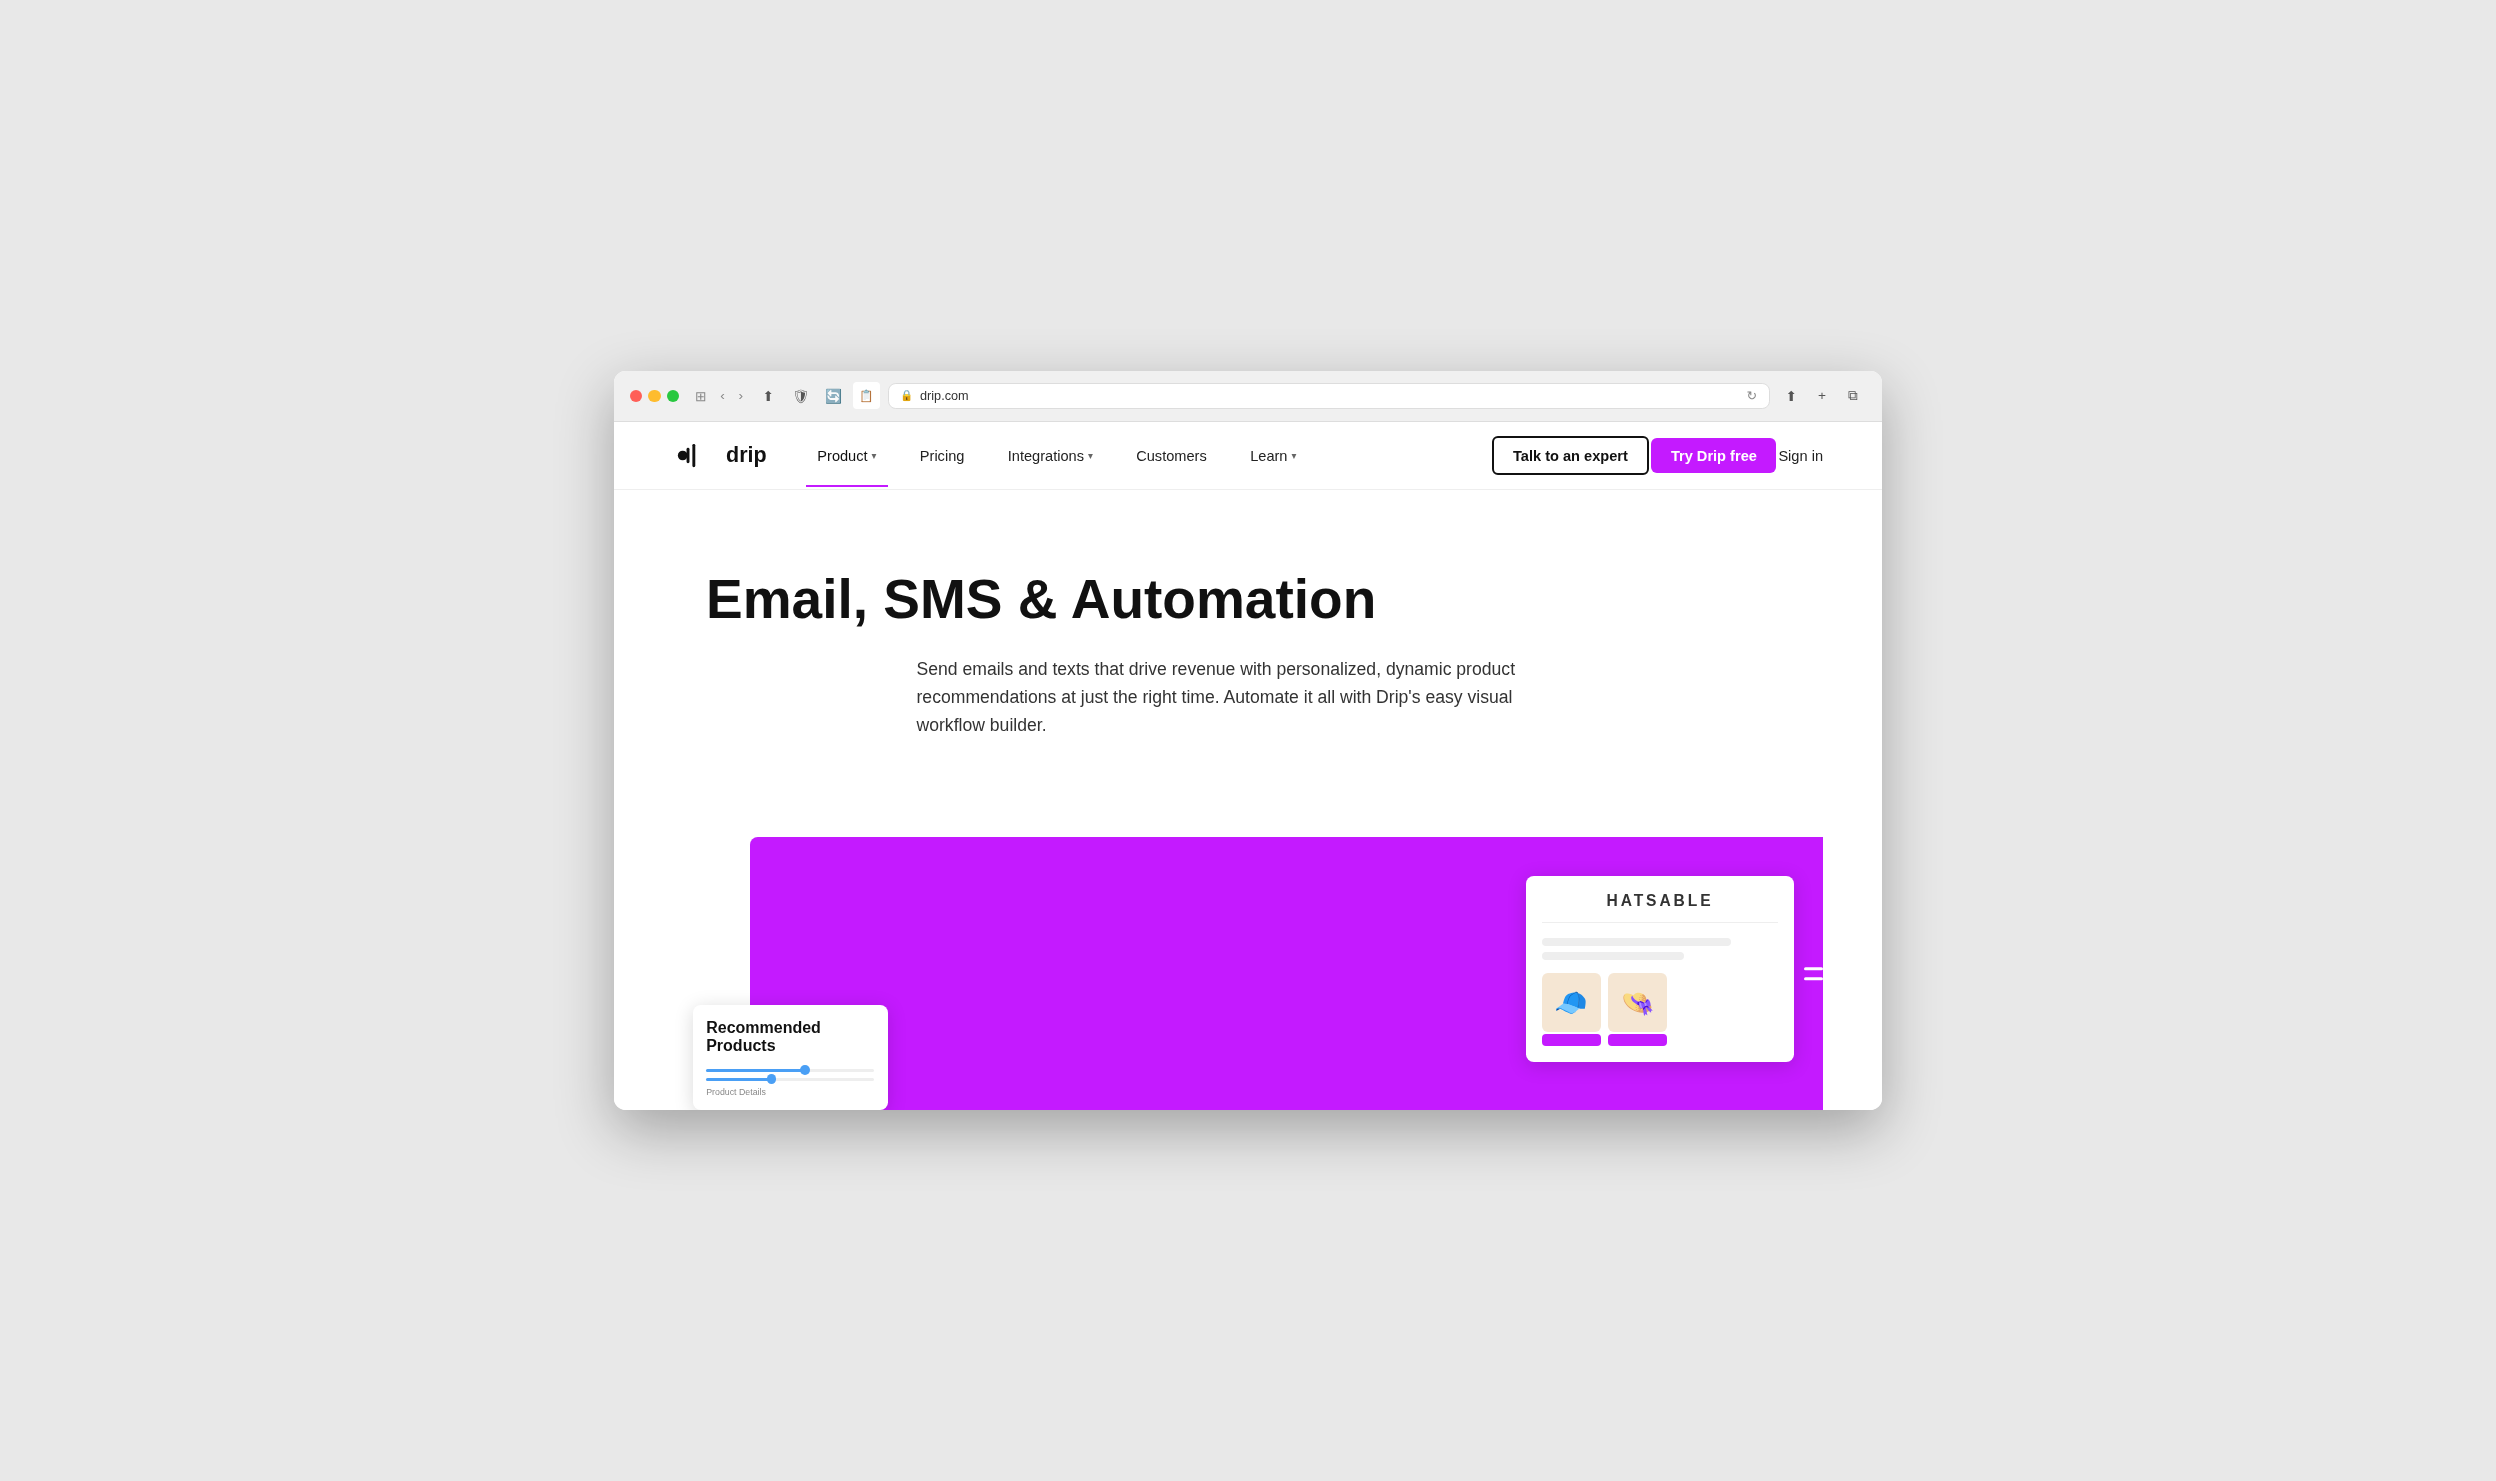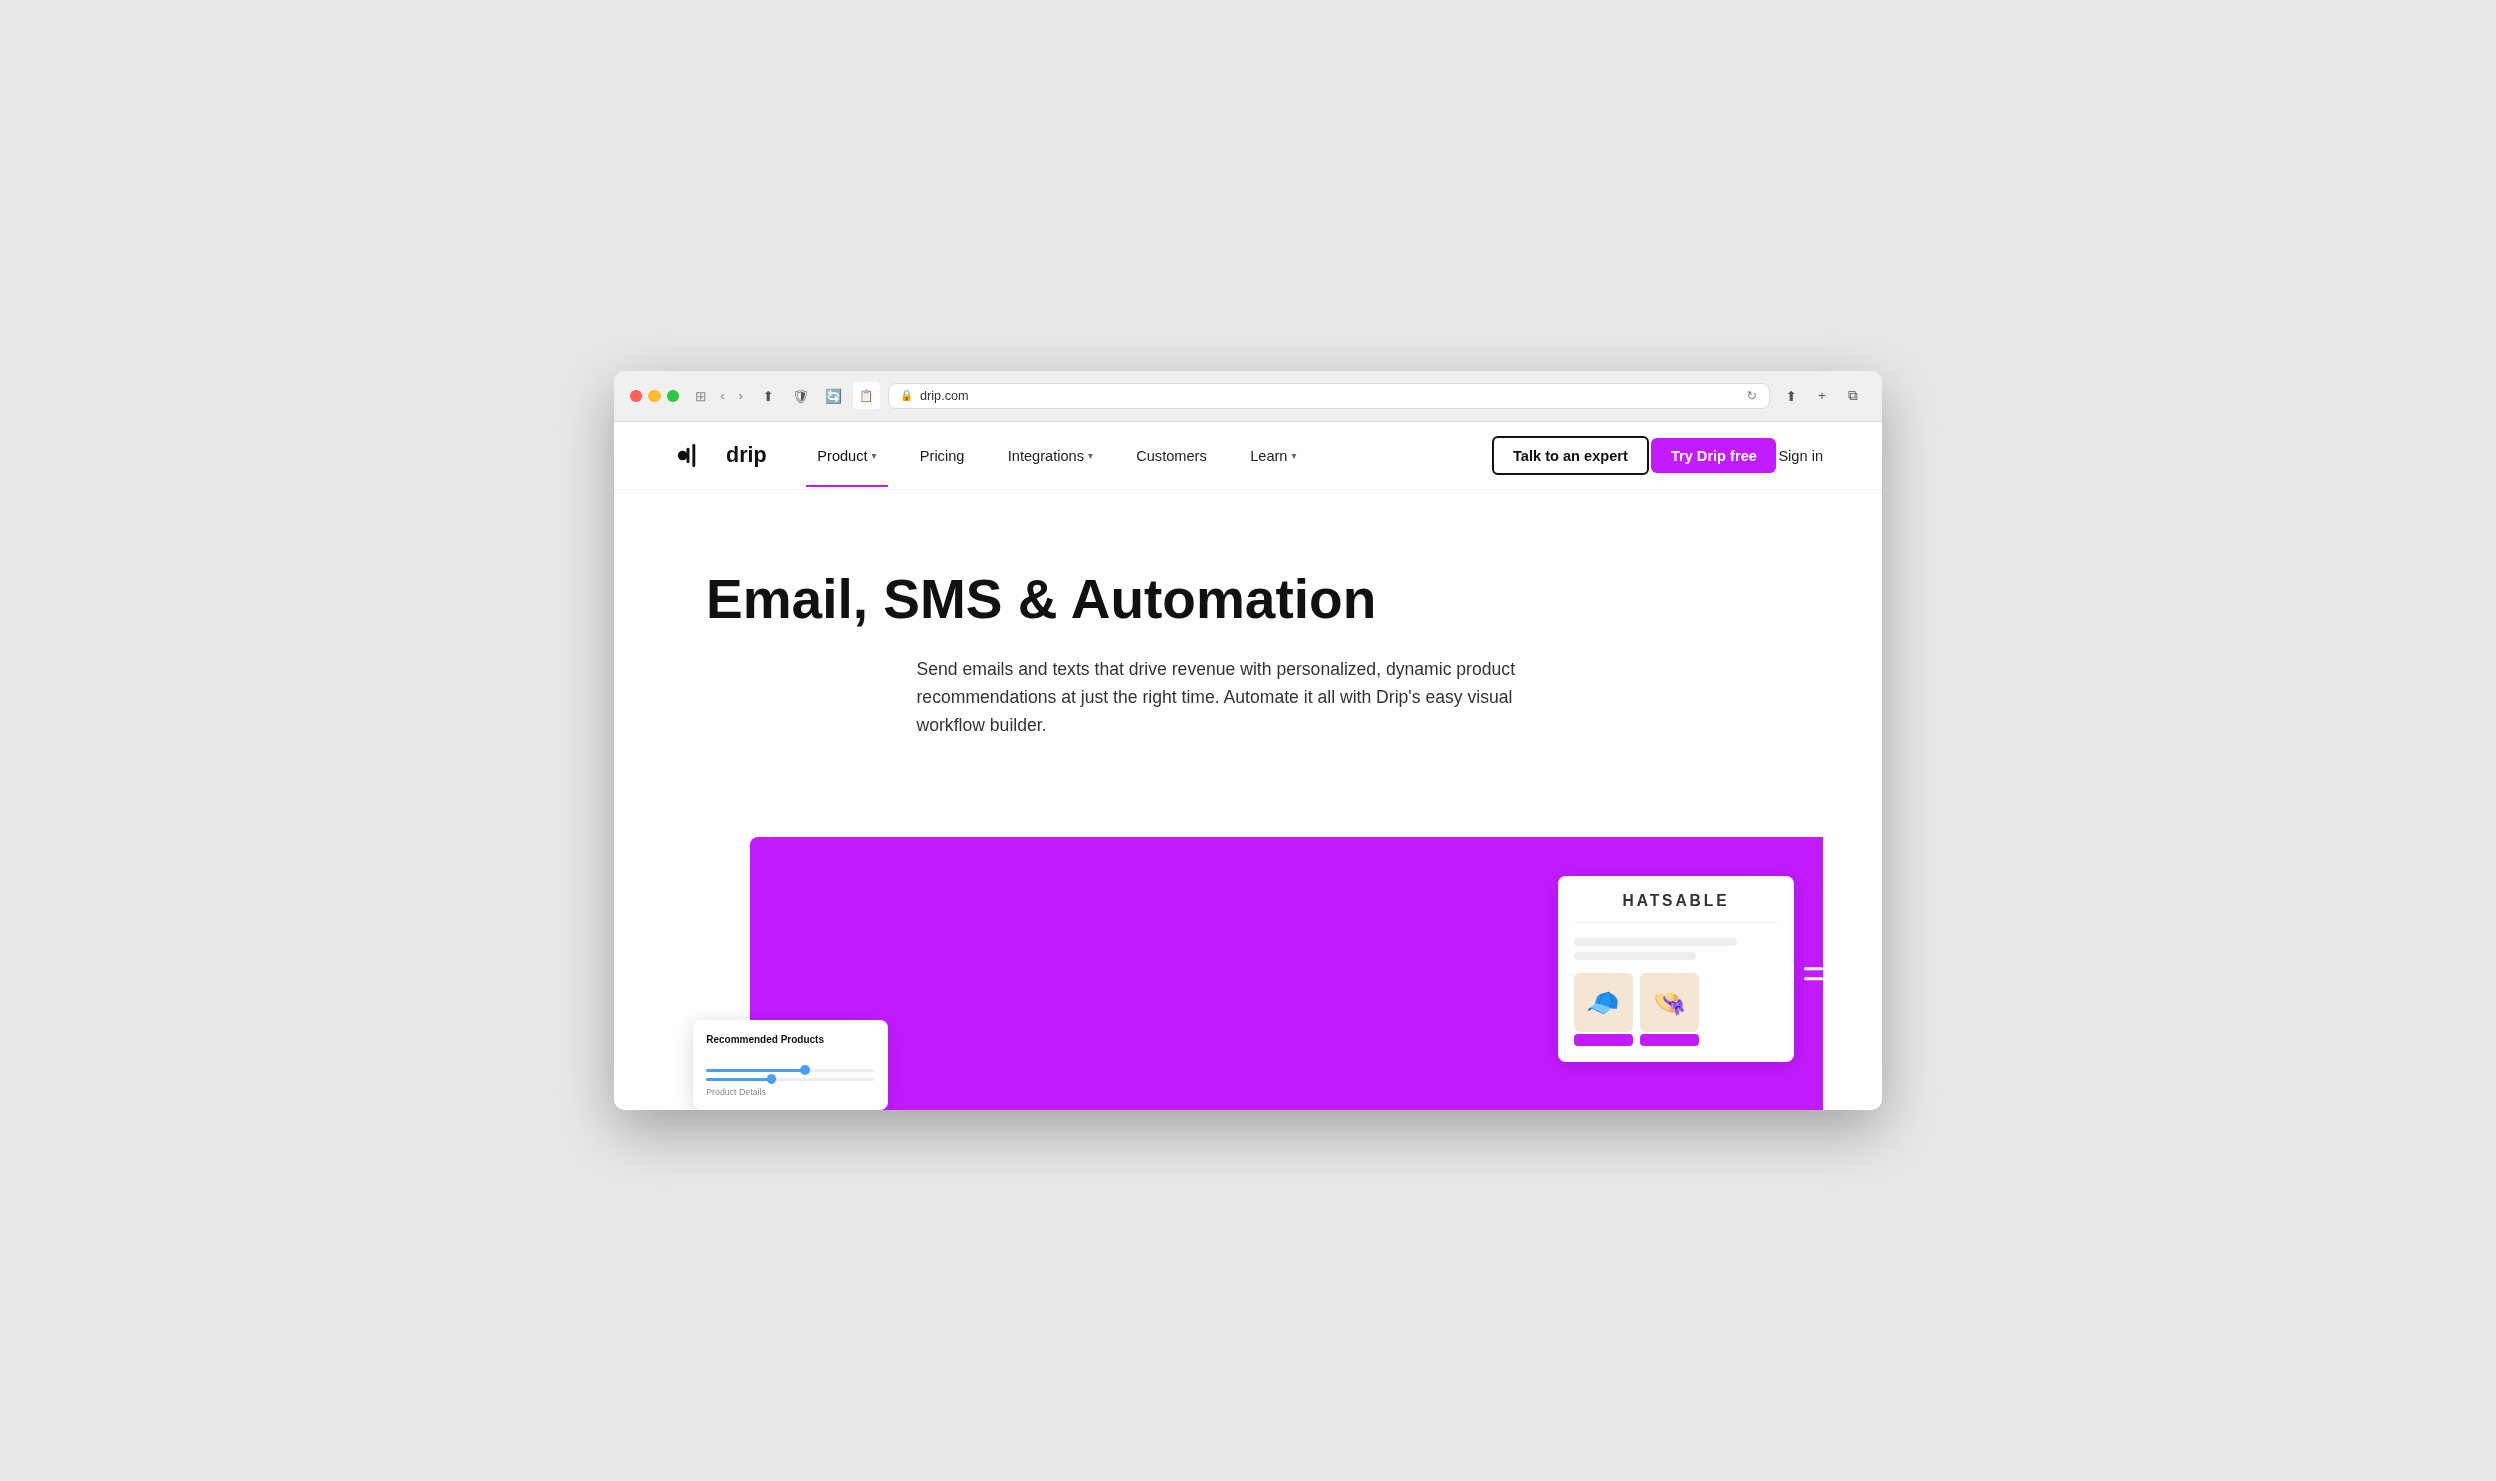--- a/index.html
+++ b/index.html
@@ -322,24 +322,24 @@
       bottom: 0;
       width: 195px;
       background: #fff;
       border-radius: 7.8px;
       padding: 13.7px;
       box-shadow: 0 3.9px 19.5px rgba(0,0,0,0.15);
       z-index: 2;
     }
 
     .email-card-title {
-      font-size: 10px;
+      font-size: 16px;
       font-weight: 700;
       color: #111;
-      margin-bottom: 24px;
+      margin-bottom: 14px;
     }
 
     .email-slider {
       height: 2.9px;
       background: #eee;
       border-radius: 2px;
       margin: 5.9px 0;
       position: relative;
     }
 
@@ -365,21 +365,21 @@
       font-size: 8.8px;
       color: #888;
       margin-top: 3.9px;
     }
 
     
     .hatsable-card {
       position: absolute;
       right: 29px;
       top: 39px;
-      width: 236px;
+      width: 268px;
       background: #fff;
       border-radius: 7.8px;
       padding: 15.6px;
       box-shadow: 0 3.9px 19.5px rgba(0,0,0,0.15);
       z-index: 2;
     }
 
     .hatsable-logo {
       font-size: 15.6px;
       font-weight: 700;

